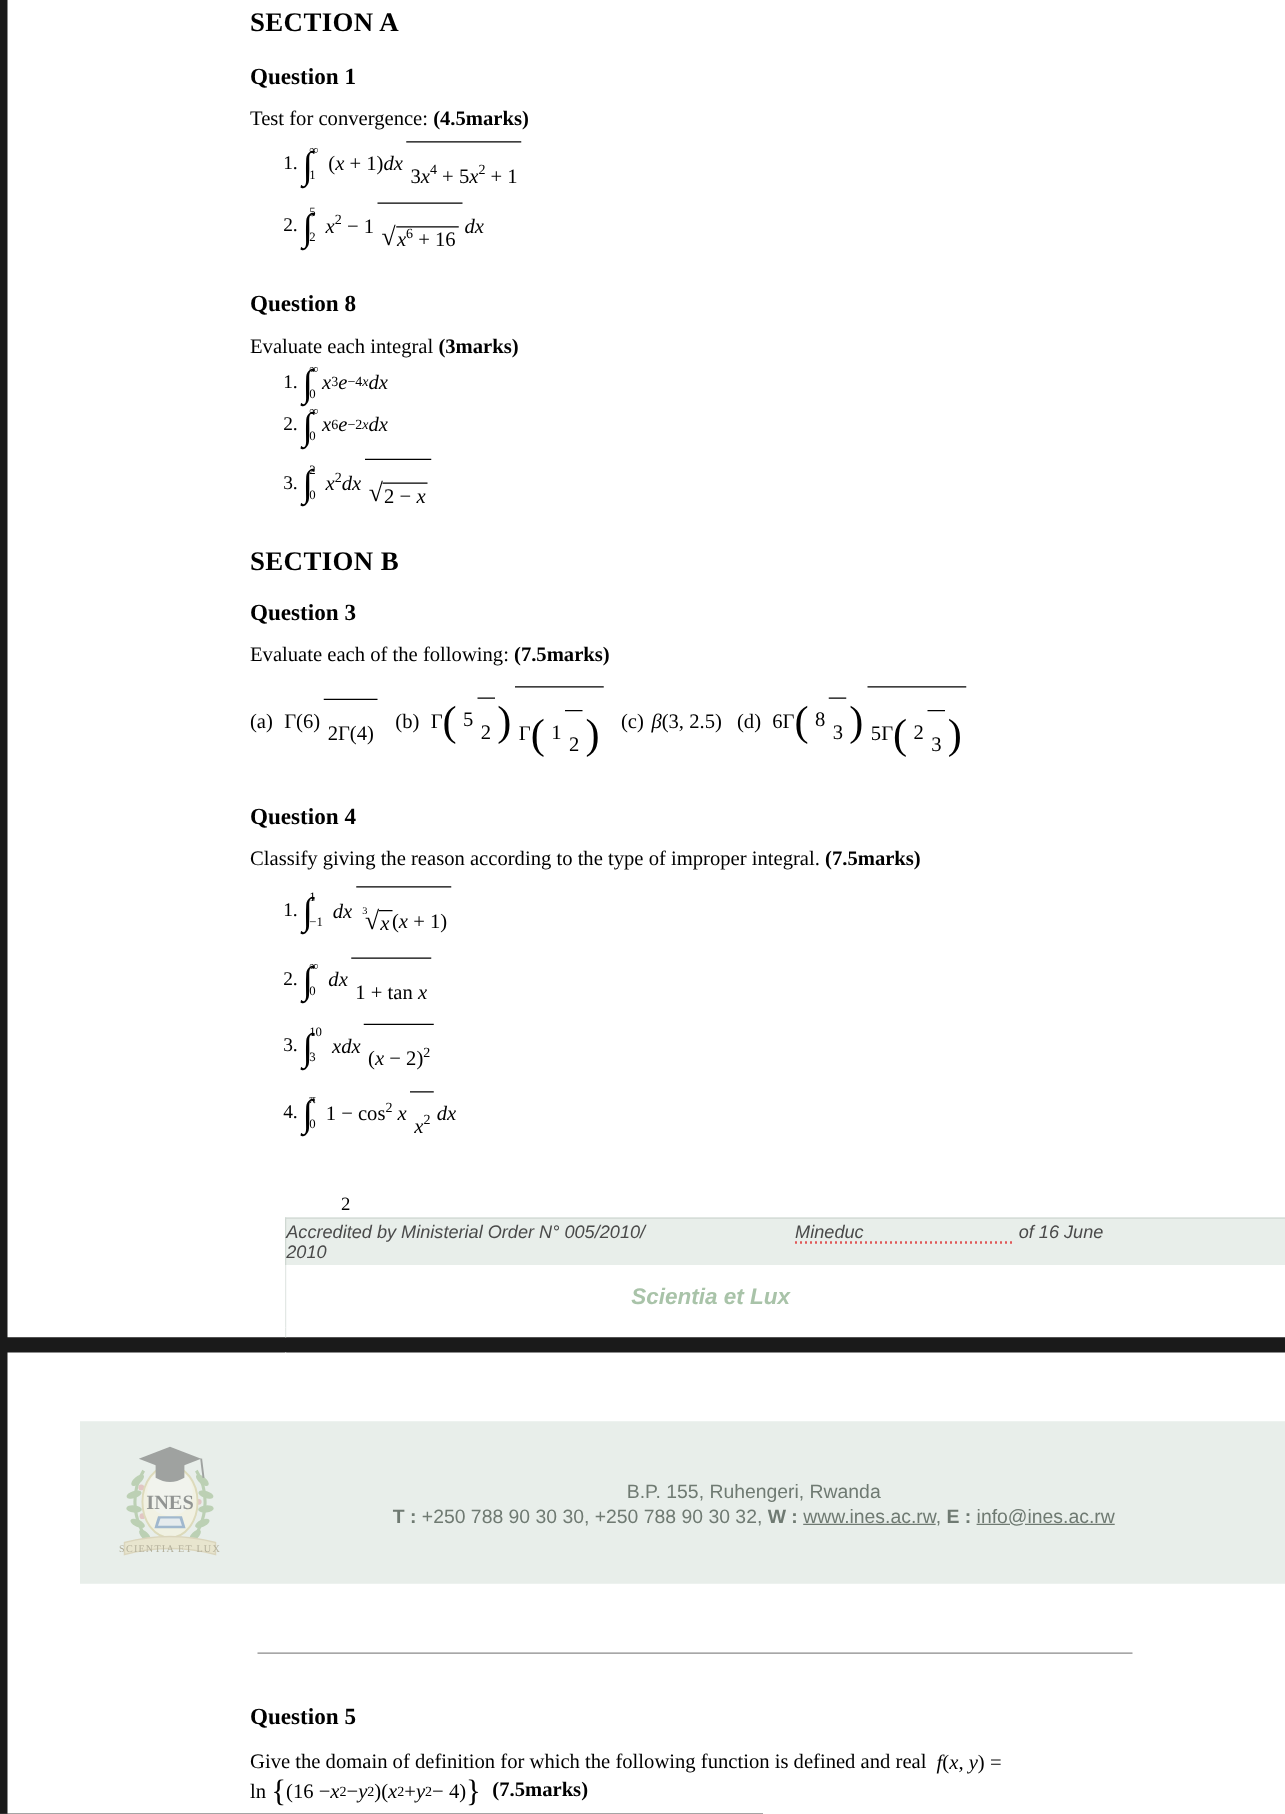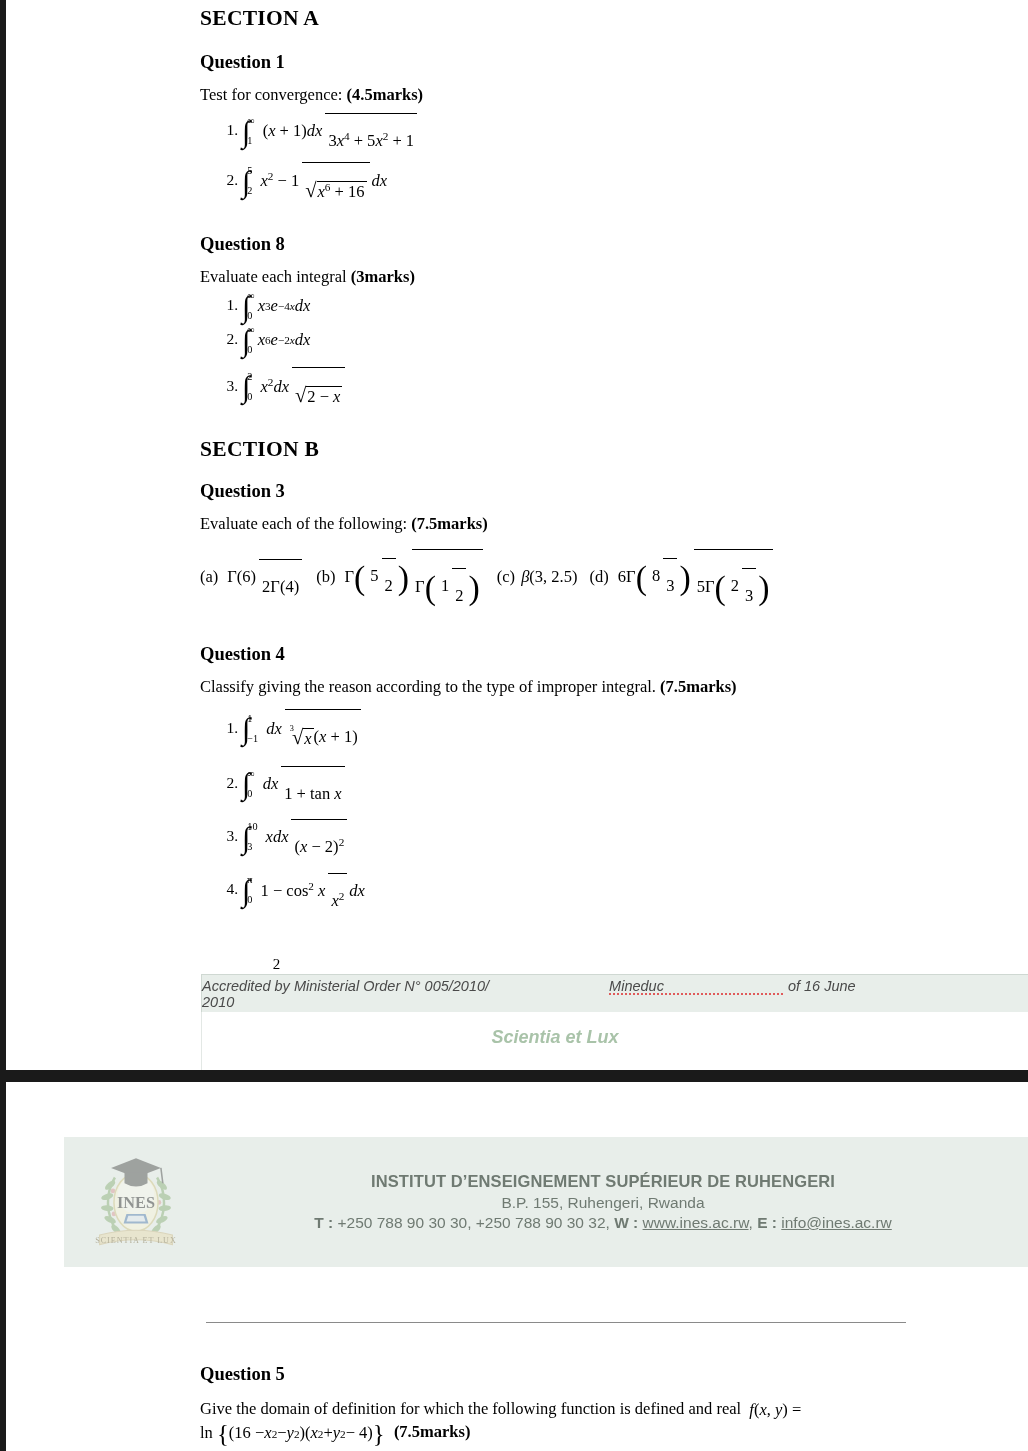--- a/index.html
+++ b/index.html
@@ -51,21 +51,21 @@
   .sqrt .bar{border-top:1.1px solid #000;padding:1px 2px 0 1px;}
   .cbrt-idx{font-size:.5em;position:relative;top:-.35em;left:2px;}
   .paren{font-size:2.05em;font-family:"Liberation Serif",serif;font-style:normal;
          display:inline-block;line-height:.82;position:relative;top:1px;}
 
   ol.qlist{margin:7px 0 0 0;padding-left:42px;font-size:16.5px;}
   ol.qlist > li{margin-bottom:12px;}
   ol.qlist > li::marker{font-size:15.5px;}
 
   
-  .acc-wrap{position:absolute;left:195px;right:0;top:974px;}
+  .acc-wrap{position:absolute;left:222px;right:0;top:974px;}
   .pagenum{position:absolute;left:0;right:481px;top:956px;text-align:center;font-size:15px;}
   .acc-band{background:#e8eeea;border-top:1px solid #cfd8d2;border-left:1px solid #cfd8d2;
             height:37px;display:flex;align-items:center;justify-content:center;}
   .acc-band span{font-family:"Liberation Sans",sans-serif;font-style:italic;
                  font-size:14.5px;color:#4a4a4a;padding-right:120px;}
   .acc-under{position:relative;}
   .acc-under::after{content:"";position:absolute;left:0;right:0;bottom:-1px;height:2px;
      background:repeating-linear-gradient(90deg,#e05a5a 0 2px,transparent 2px 4px);}
   .scientia{height:50px;display:flex;align-items:center;justify-content:center;
             border-left:1px solid #e3e8e5;}
@@ -399,21 +399,20 @@
 
               <path d="M40 74 L60 74 L63 84 L37 84 Z" fill="#3f6fa8"></path>
               <path d="M42 76 L58 76 L60 82 L40 82 Z" fill="#dfe8f2"></path>
 
               <path d="M12 96 Q50 86 88 96 L88 106 Q50 96 12 106 Z" fill="#e8d9a8" stroke="#c9b47e" stroke-width="1.2"></path>
               <text x="50" y="104" font-family="Liberation Serif, serif" font-size="8.5" fill="#6b5a2e" text-anchor="middle" letter-spacing="1">SCIENTIA ET LUX</text>
             </g>
           </svg>
         </div>
         <div class="inst-text">
-          <div class="inst-name">INSTITUT D’ENSEIGNEMENT SUPÉRIEUR DE RUHENGERI</div>
           <div class="inst-addr">B.P. 155, Ruhengeri, Rwanda</div>
           <div class="inst-contact">
             <b>T :</b>
             <span>+250 788 90 30 30, +250 788 90 30 32,</span>
             <b>W :</b>
             <u>www.ines.ac.rw</u><span>,</span>
             <b>E :</b>
             <u>info@ines.ac.rw</u>
           </div>
         </div>

